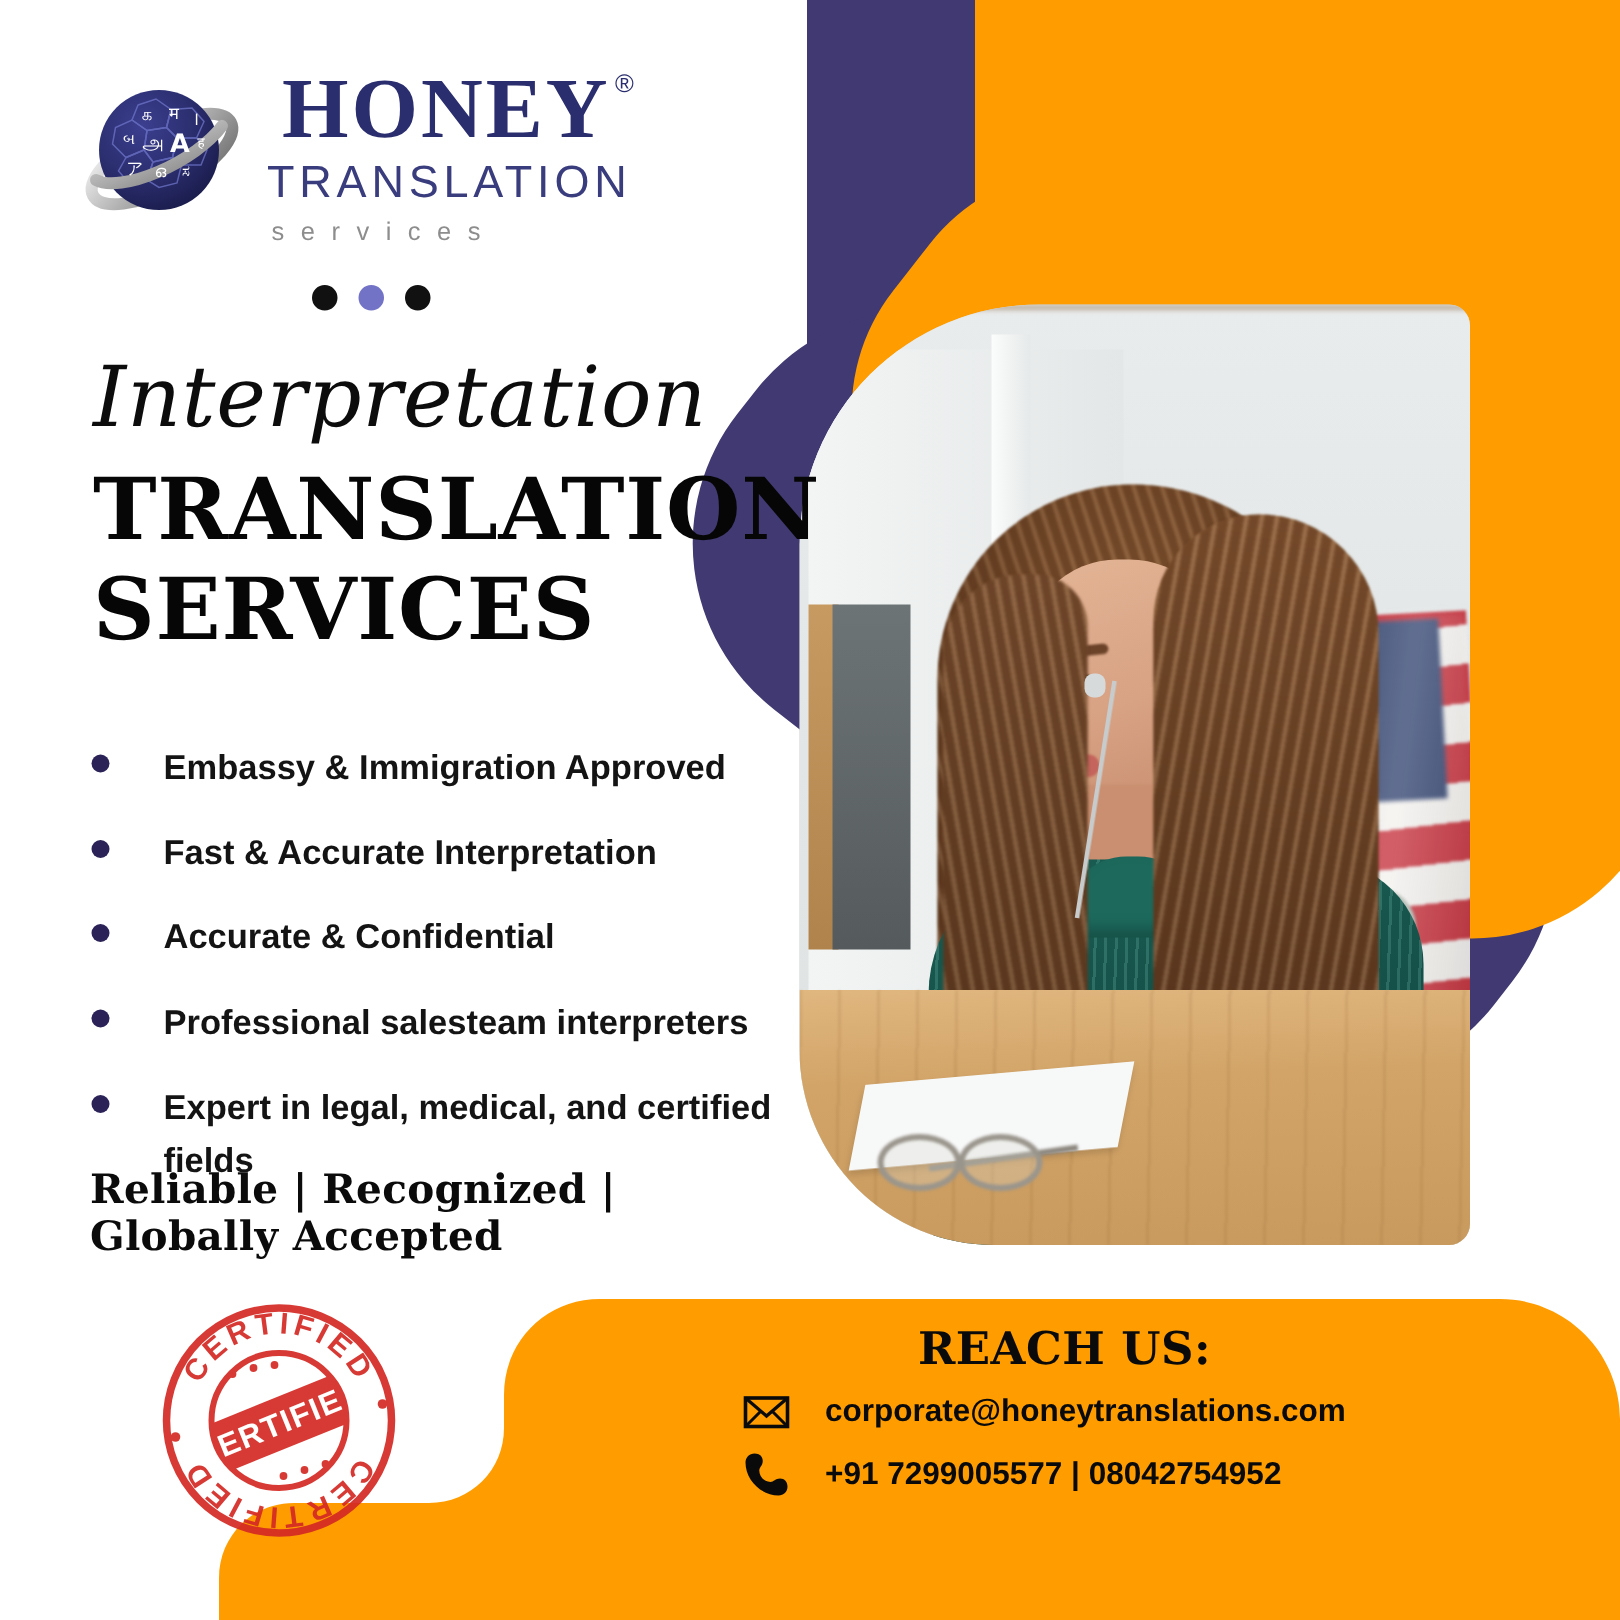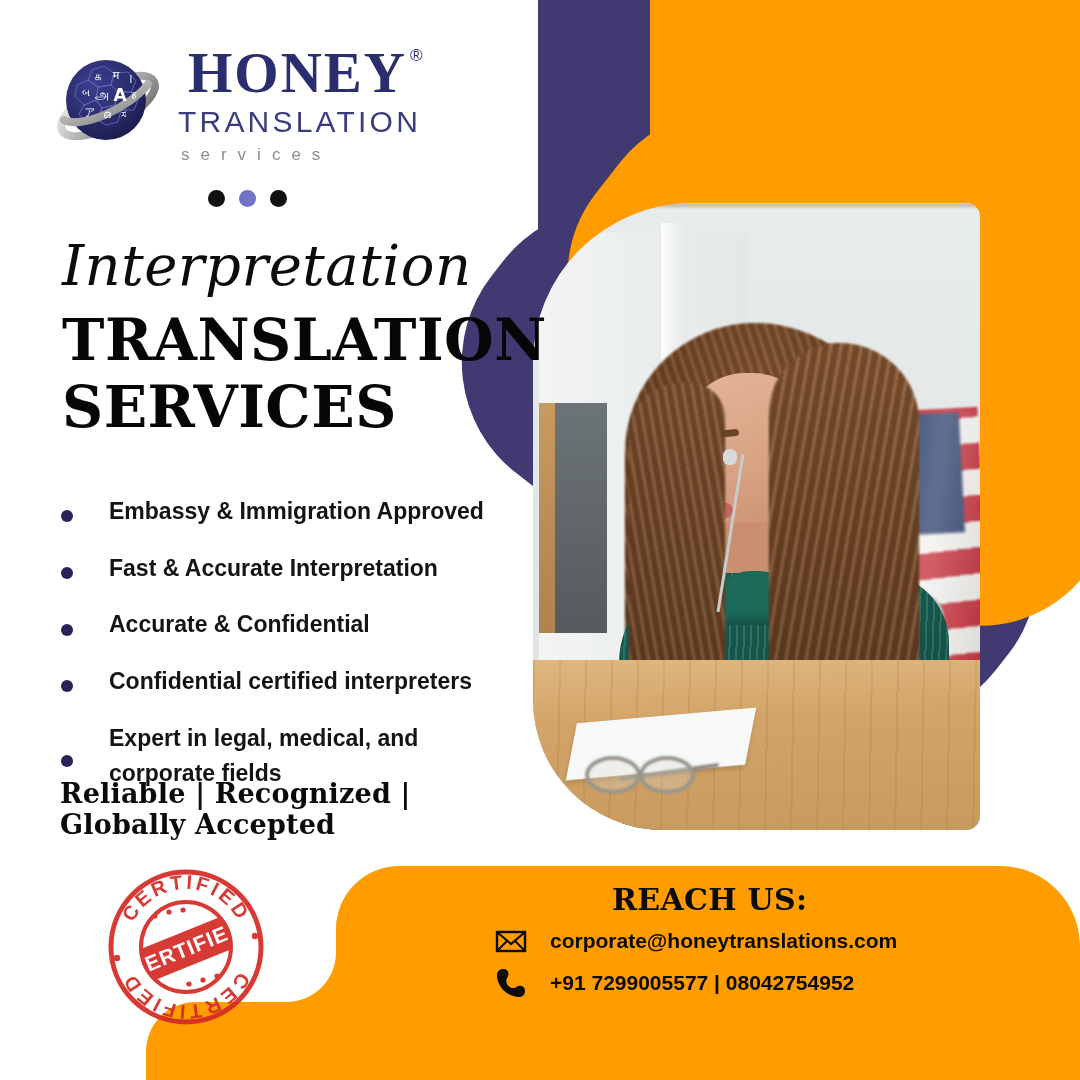--- a/index.html
+++ b/index.html
@@ -386,21 +386,21 @@
   
   .bullets {
     position: absolute;
     left: 52px; top: 494px;
     width: 470px;
     list-style: none;
     margin: 0; padding: 0;
   }
   .bullets li {
     display: flex;
-    align-items: center;
+    align-items: flex-start;
     margin-bottom: 21px;
   }
   .bullet-dot {
     width: 12px; height: 12px;
     border-radius: 50%;
     background: #2B2357;
     flex: none;
     margin-top: 9px;
     margin-right: 36px;
     margin-left: 9px;
@@ -611,25 +611,25 @@
       <li>
         <span class="bullet-dot"></span>
         <span class="bullet-text">Fast &amp; Accurate Interpretation</span>
       </li>
       <li>
         <span class="bullet-dot"></span>
         <span class="bullet-text">Accurate &amp; Confidential</span>
       </li>
       <li>
         <span class="bullet-dot"></span>
-        <span class="bullet-text">Confidential certified interpreters</span>
+        <span class="bullet-text">Professional salesteam interpreters</span>
       </li>
       <li>
         <span class="bullet-dot"></span>
-        <span class="bullet-text">Expert in legal, medical, and corporate fields</span>
+        <span class="bullet-text">Expert in legal, medical, and certified fields</span>
       </li>
     </ul>
 
     <div class="tagline">Reliable  |  Recognized  |  Globally Accepted</div>
   </div>
 
   <svg class="stamp" viewBox="0 0 158 158">
     <defs>
       <path id="ringTop" d="M 79 79 m -58 0 a 58 58 0 1 1 116 0" fill="none"></path>
       <path id="ringBot" d="M 79 79 m 58 0 a 58 58 0 1 1 -116 0" fill="none"></path>

